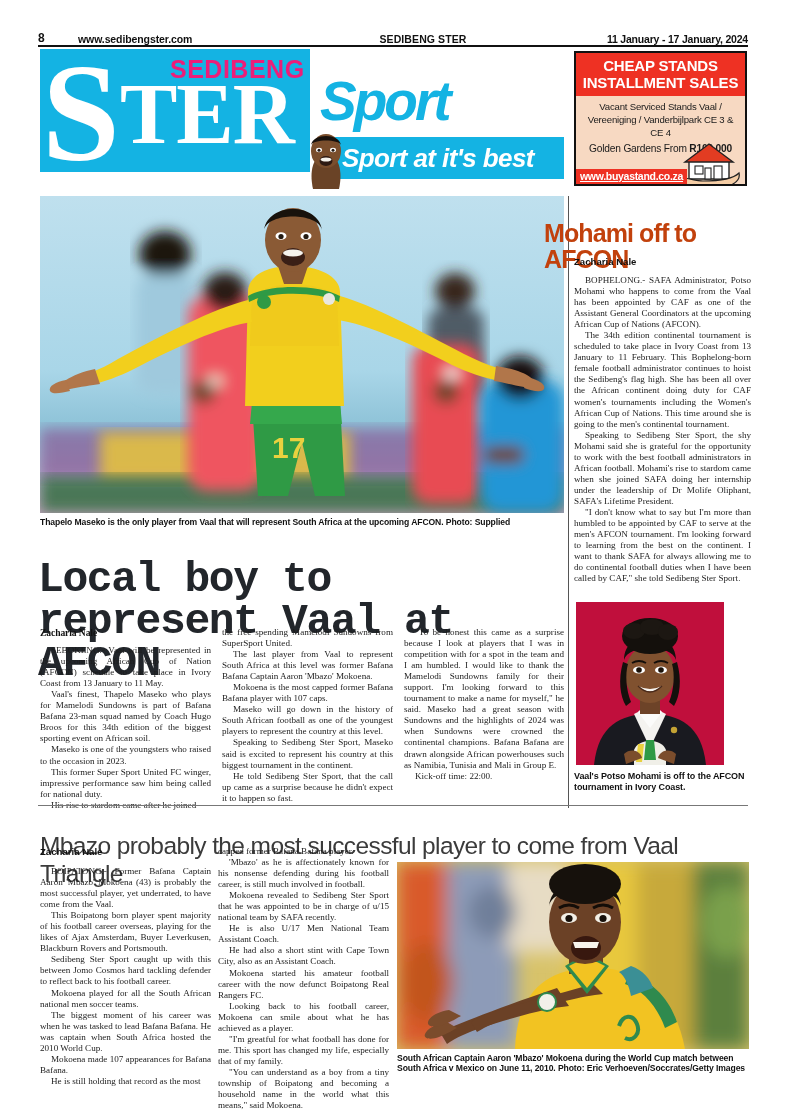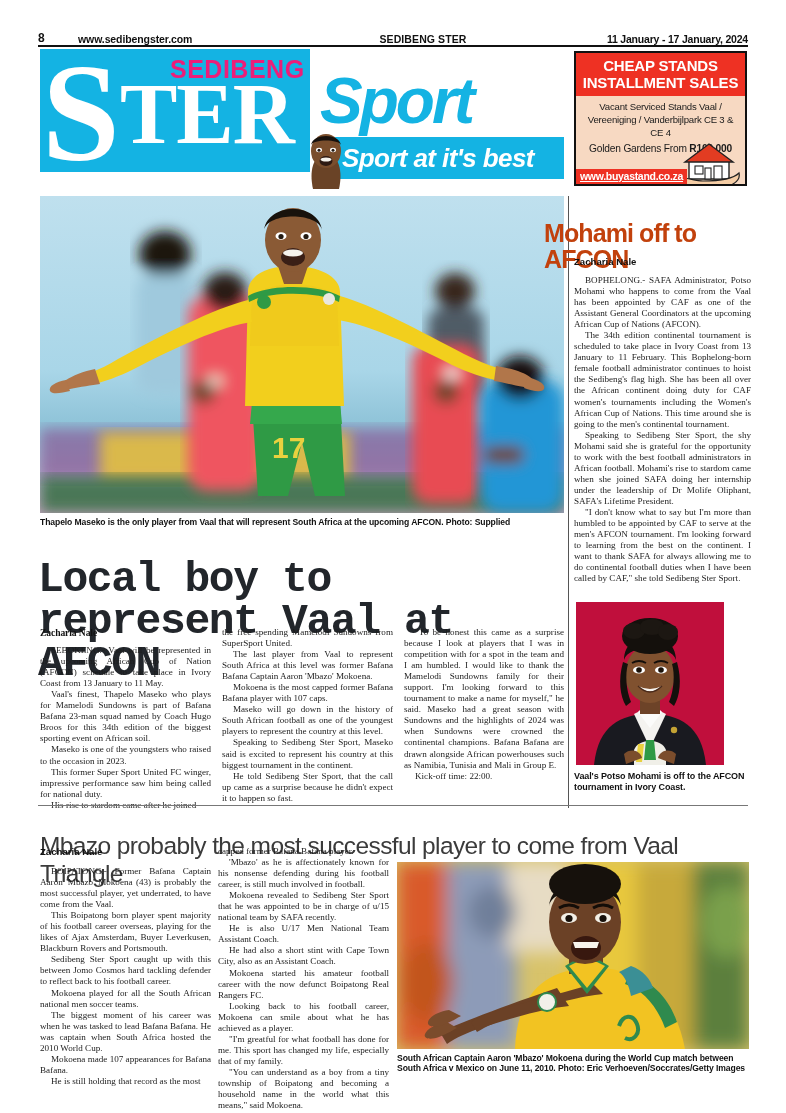--- a/index.html
+++ b/index.html
@@ -74,21 +74,21 @@
   .mh-ter {
     position: absolute; left: 80px; top: 22px;
     font-size: 86px; line-height: 86px;
     font-weight: bold; color: #ffffff;
     font-family: "Liberation Serif", serif;
     letter-spacing: -1px;
     z-index: 5;
   }
   .mh-sport {
     position: absolute; left: 280px; top: 12px;
-    font-size: 64px; line-height: 80px;
+    font-size: 55px; line-height: 80px;
     font-weight: bold; font-style: italic;
     color: #14b3e3;
     font-family: "Liberation Sans", sans-serif;
     letter-spacing: -3px;
     z-index: 5;
   }
   .mh-tagbox {
     position: absolute; left: 293px; top: 88px;
     width: 231px; height: 42px;
     background: #14b3e3; z-index: 4;

